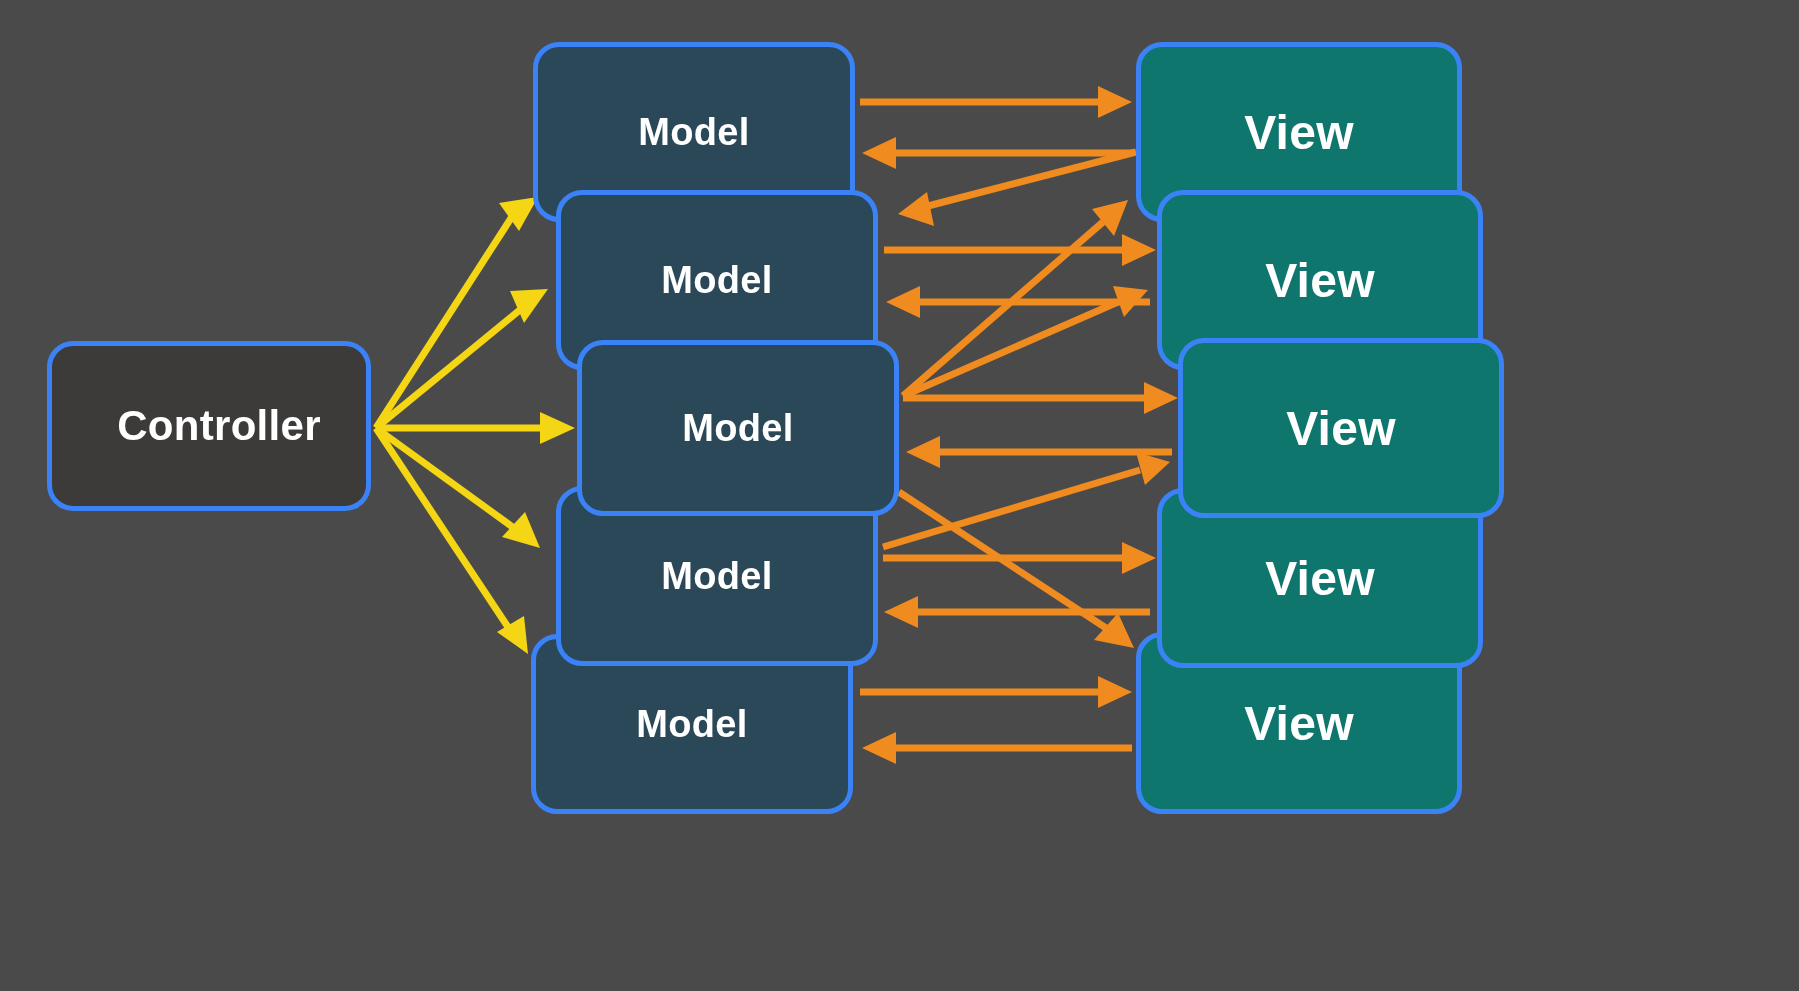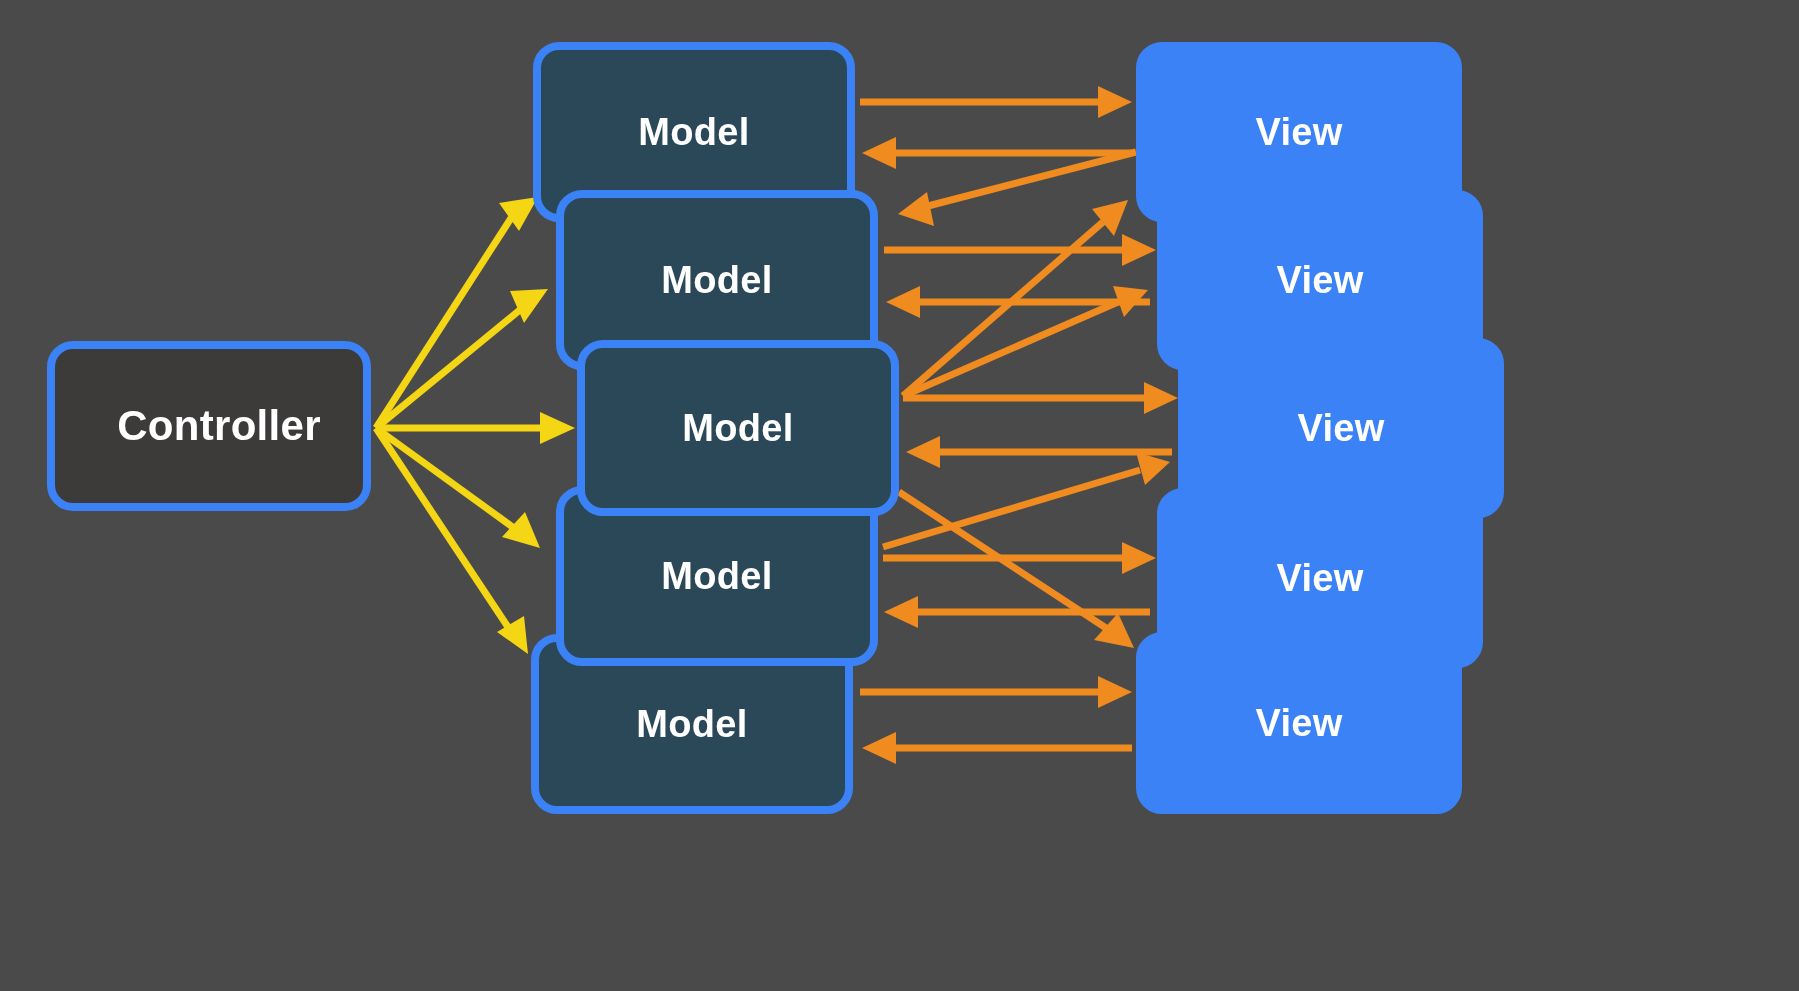--- a/index.html
+++ b/index.html
@@ -12,41 +12,41 @@
     width: 1799px;
     height: 991px;
     background: #4a4a4a;
     overflow: hidden;
     font-family: "Liberation Sans", sans-serif;
   }
   .node {
     position: absolute;
     box-sizing: border-box;
     border-radius: 26px;
-    border: 8px solid #3b82f6;
+    border: 5px solid #3b82f6;
     display: flex;
     align-items: center;
     justify-content: center;
     color: #ffffff;
     font-weight: bold;
     letter-spacing: 0.3px;
     user-select: none;
   }
   .node-controller {
     background: #3d3b3a;
     font-size: 42px;
     z-index: 30;
   }
   .node-model {
     background: #2b4858;
     font-size: 38px;
   }
   .node-view {
-    background: #3b82f6;
-    font-size: 38px;
+    background: #0f766e;
+    font-size: 48px;
   }
   .node-label { pointer-events: none; }
   svg.edges {
     position: absolute;
     left: 0;
     top: 0;
     width: 1799px;
     height: 991px;
     overflow: visible;
   }

